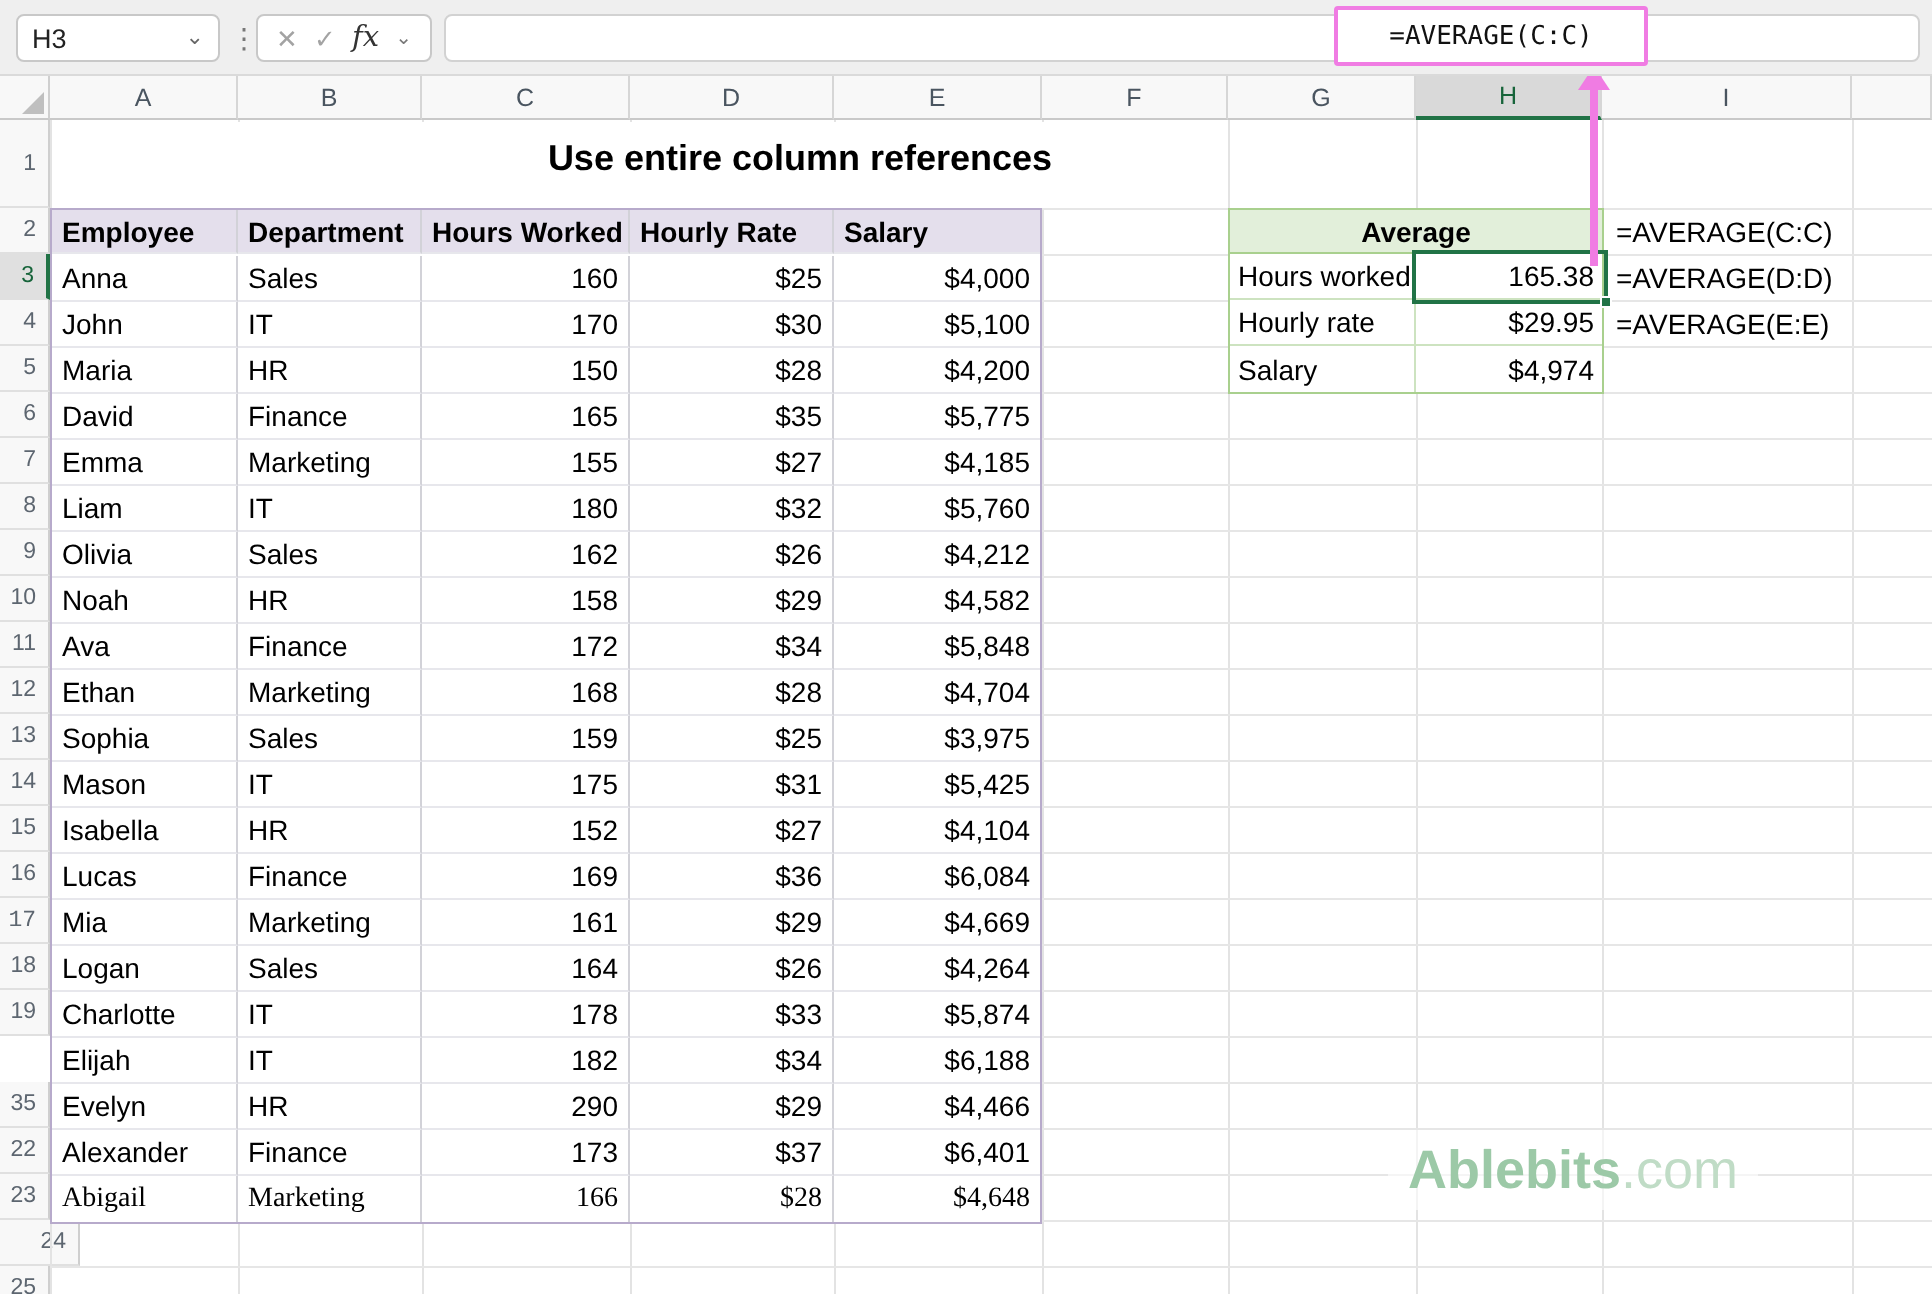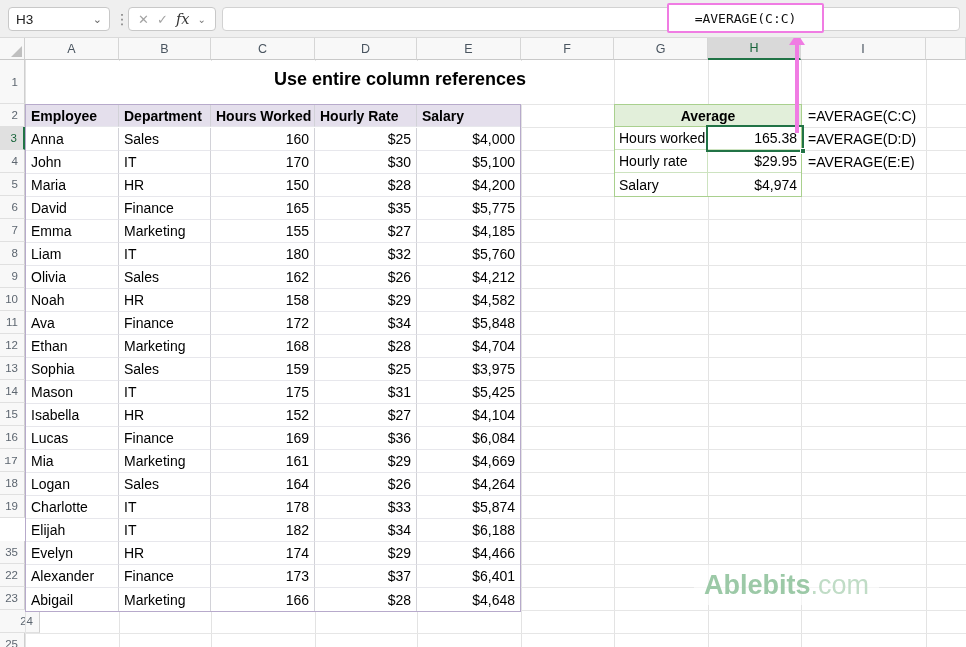--- a/index.html
+++ b/index.html
@@ -32,21 +32,21 @@
 
   
   .titlepatch { position:absolute; left:26px; top:23px; width:587px; height:43px; background:#fff; z-index:2; }
   .sheet-title { position:absolute; left:100px; top:31px; width:600px; text-align:center; font-size:18px; font-weight:bold; color:#000; z-index:3; }
 
   
   .emp-table { position:absolute; left:25px; top:66px; width:496px; background:#fff; border:1px solid #b7aacb; display:grid; grid-template-columns:93px 92px 104px 102px 103px; grid-auto-rows:23px; z-index:3; }
   .emp-table .hdr { background:#e4dfec; font-weight:bold; height:22px; }
   .emp-cell { font-size:14px; color:#000; display:flex; align-items:center; padding:0 5px; border-right:1px solid #d2d2d8; border-bottom:1px solid #e7e7ec; overflow:hidden; white-space:nowrap; }
   .emp-cell.lastcol { border-right:none; }
-  .emp-cell.lastrow { border-bottom:none; }
+  .emp-cell.lastrow { border-bottom:none;font-family:Liberation Serif, serif; }
   .emp-cell.num { justify-content:flex-end; }
 
   
   .avg-table { position:absolute; left:614px; top:66px; width:188px; background:#fff; border:1px solid #a9d08e; display:grid; grid-template-columns:93px 93px; z-index:3; }
   .avg-title { grid-column:1 / -1; height:22px; background:#e2efda; font-weight:bold; font-size:14px; display:flex; align-items:center; justify-content:center; border-bottom:1px solid #a9d08e; }
   .avg-cell { height:23px; font-size:14px; display:flex; align-items:center; padding:0 4px; border-bottom:1px solid #cde3c0; overflow:hidden; white-space:nowrap; }
   .avg-cell.lbl { border-right:1px solid #cde3c0; }
   .avg-cell.val { justify-content:flex-end; }
   .avg-cell.lastrow { border-bottom:none; }
 
@@ -264,21 +264,21 @@
         <div class="emp-cell num">178</div>
         <div class="emp-cell num">$33</div>
         <div class="emp-cell num lastcol">$5,874</div>
         <div class="emp-cell">Elijah</div>
         <div class="emp-cell">IT</div>
         <div class="emp-cell num">182</div>
         <div class="emp-cell num">$34</div>
         <div class="emp-cell num lastcol">$6,188</div>
         <div class="emp-cell">Evelyn</div>
         <div class="emp-cell">HR</div>
-        <div class="emp-cell num">174</div>
+        <div class="emp-cell num">290</div>
         <div class="emp-cell num">$29</div>
         <div class="emp-cell num lastcol">$4,466</div>
         <div class="emp-cell">Alexander</div>
         <div class="emp-cell">Finance</div>
         <div class="emp-cell num">173</div>
         <div class="emp-cell num">$37</div>
         <div class="emp-cell num lastcol">$6,401</div>
         <div class="emp-cell lastrow">Abigail</div>
         <div class="emp-cell lastrow">Marketing</div>
         <div class="emp-cell num lastrow">166</div>

